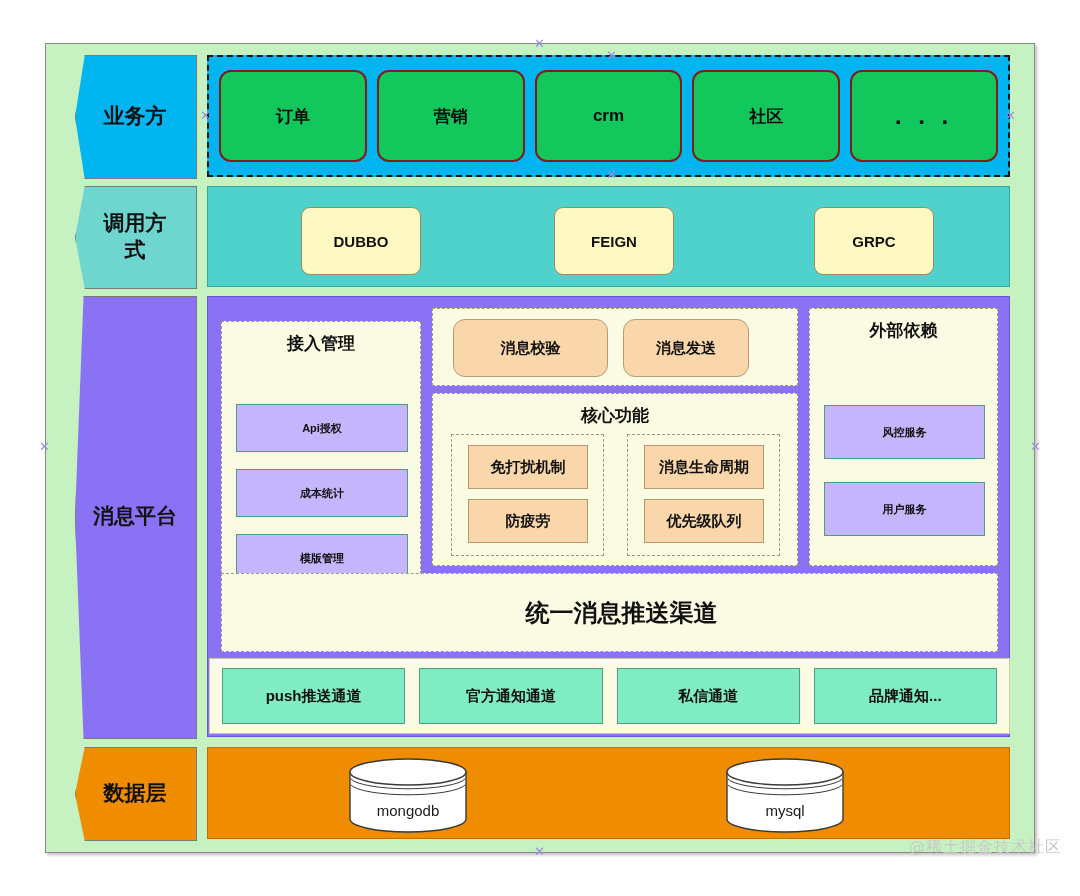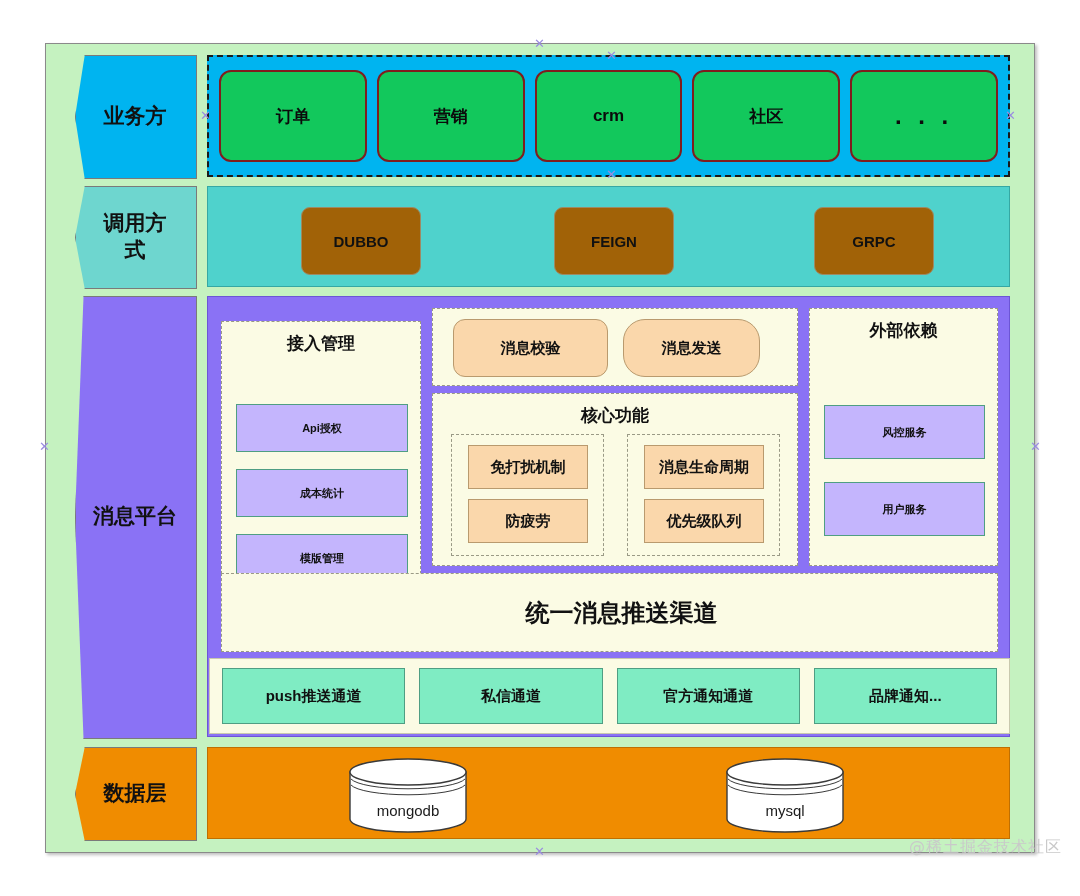--- a/index.html
+++ b/index.html
@@ -45,21 +45,21 @@
     flex:1;height:92px;background:#12c85c;border:2px solid #7f1d1d;
     border-radius:12px;display:flex;align-items:center;justify-content:center;
     color:#0b0b0b;font-size:17px;font-weight:700;box-sizing:border-box;
   }
   .biz-card.dots{font-size:24px;letter-spacing:5px;font-weight:700;}
 
   
   .inv-body{background:#4fd2cc;border:1px solid #35a8a4;}
   .inv-card{
     position:absolute;top:20px;width:120px;height:68px;
-    background:#a16207;border:1px solid #9d8a64;border-radius:9px;
+    background:#fef9c3;border:1px solid #9d8a64;border-radius:9px;
     display:flex;align-items:center;justify-content:center;
     color:#111;font-size:15px;font-weight:700;box-sizing:border-box;
   }
 
   
   .plat-body{background:#8a72f5;border:1px solid #6c55d6;}
 
   .panel{
     position:absolute;background:#fbfbe4;border:1px dashed #9a9a86;
     box-sizing:border-box;
@@ -185,21 +185,21 @@
       </div>
       <div class="mint-chip" style="left:14px;top:212px;width:172px;height:48px;">
         <span>模版管理</span>
       </div>
     </div>
 
     <div class="panel" style="left:224px;top:11px;width:366px;height:78px;">
       <div class="peach-chip round" style="left:20px;top:10px;width:155px;height:58px;">
         <span>消息校验</span>
       </div>
-      <div class="peach-chip round" style="left:190px;top:10px;width:137px;height:58px;border-radius:22px;">
+      <div class="peach-chip round" style="left:190px;top:10px;width:126px;height:58px;">
         <span>消息发送</span>
       </div>
     </div>
 
     <div class="panel" style="left:224px;top:96px;width:366px;height:173px;">
       <div class="panel-title">核心功能</div>
       <div class="dash-group" style="left:18px;top:40px;width:153px;height:122px;">
         <div class="peach-chip" style="left:16px;top:10px;width:120px;height:44px;">
           <span>免打扰机制</span>
         </div>
@@ -229,24 +229,24 @@
 
     <div class="unified" style="left:13px;top:276px;width:777px;height:79px;padding-left:24px;">
       <span>统一消息推送渠道</span>
     </div>
 
     <div class="chan-strip" style="left:1px;top:361px;width:801px;height:76px;">
       <div class="chan-chip">
         <span>push推送通道</span>
       </div>
       <div class="chan-chip">
+        <span>官方通知通道</span>
+      </div>
+      <div class="chan-chip">
         <span>私信通道</span>
-      </div>
-      <div class="chan-chip">
-        <span>官方通知通道</span>
       </div>
       <div class="chan-chip">
         <span>品牌通知...</span>
       </div>
     </div>
   </div>
 
   <div class="band-label" style="left:75px;top:747px;width:120px;height:92px;font-size:21px;">
     <div class="pent" style="background:#f08c00;"></div>
     <span class="txt">数据层</span>

